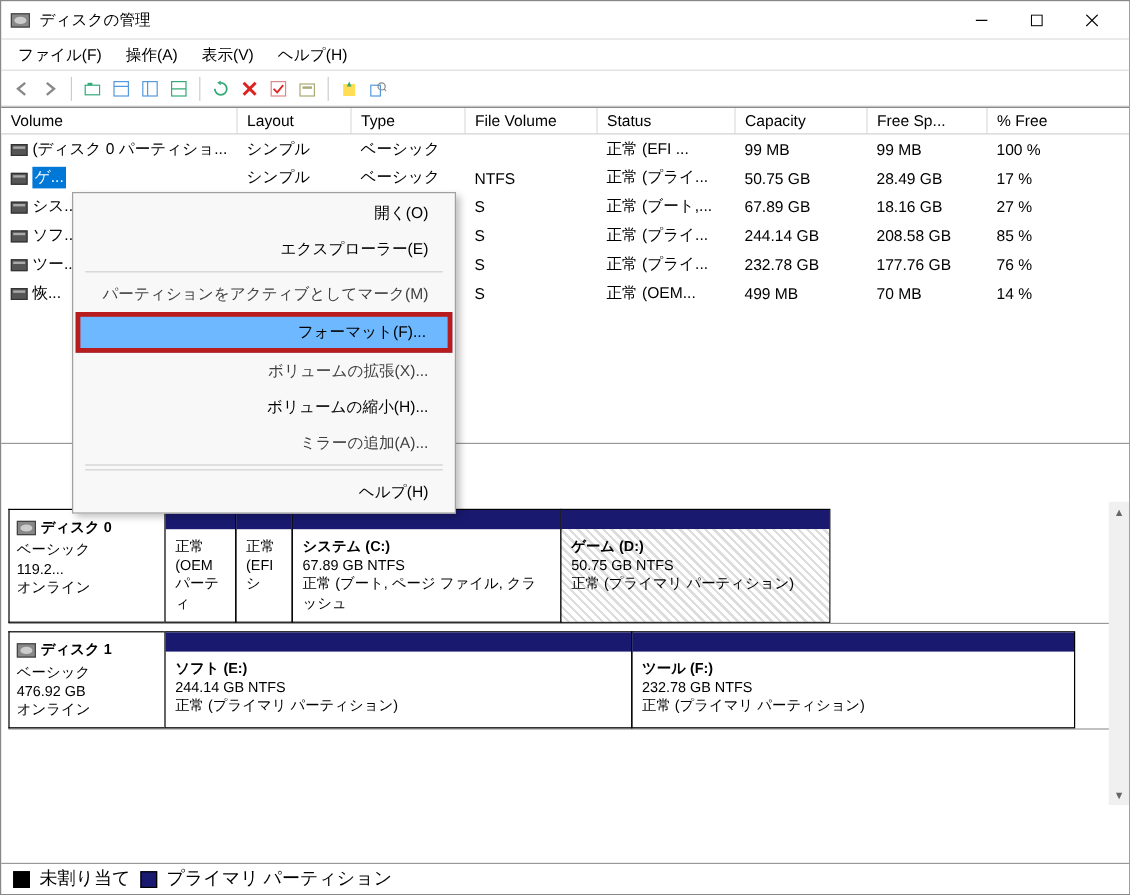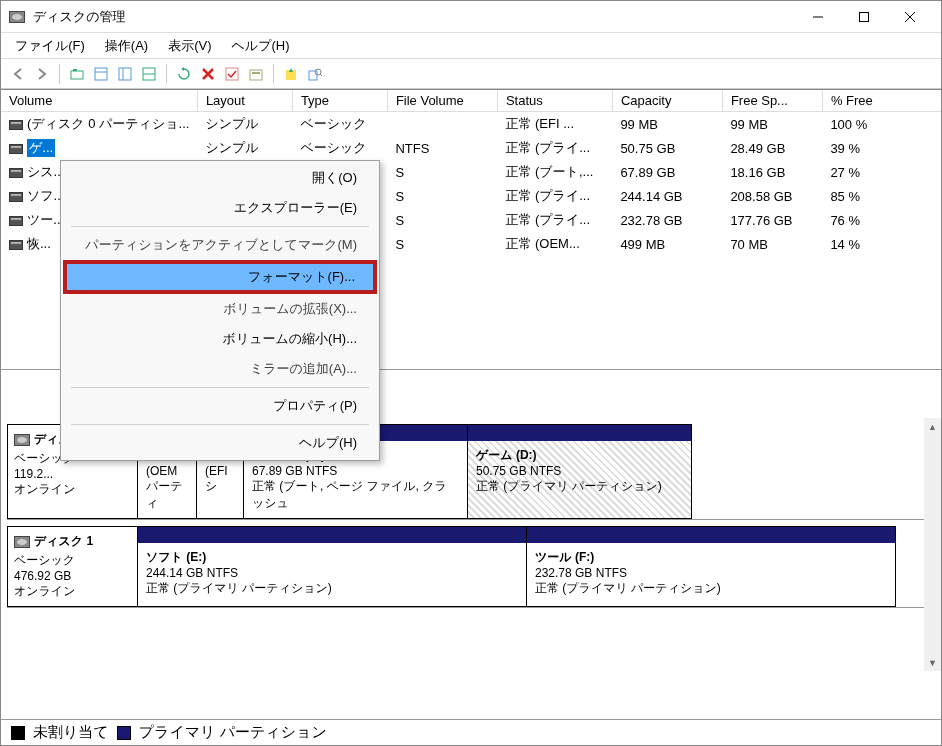--- a/index.html
+++ b/index.html
@@ -199,21 +199,21 @@
               <td>100 %</td>
             </tr>
             <tr>
               <td><span class="volicon"></span><span class="selected-cell">ゲ...</span></td>
               <td>シンプル</td>
               <td>ベーシック</td>
               <td>NTFS</td>
               <td>正常 (プライ...</td>
               <td>50.75 GB</td>
               <td>28.49 GB</td>
-              <td>39 %</td>
+              <td>17 %</td>
             </tr>
             <tr>
               <td><span class="volicon"></span>シス...</td>
               <td></td>
               <td></td>
               <td>S</td>
               <td>正常 (ブート,...</td>
               <td>67.89 GB</td>
               <td>18.16 GB</td>
               <td>27 %</td>
@@ -347,16 +347,15 @@
 <div class="contextmenu">
   <div class="ctxitem">開く(O)</div>
   <div class="ctxitem">エクスプローラー(E)</div>
   <div class="ctxsep"></div>
   <div class="ctxitem disabled">パーティションをアクティブとしてマーク(M)</div>
   <div class="ctxitem highlighted">フォーマット(F)...</div>
   <div class="ctxitem disabled">ボリュームの拡張(X)...</div>
   <div class="ctxitem">ボリュームの縮小(H)...</div>
   <div class="ctxitem disabled">ミラーの追加(A)...</div>
   <div class="ctxsep"></div>
-  <div class="ctxitem">プロパティ(P)</div>
   <div class="ctxsep"></div>
   <div class="ctxitem">ヘルプ(H)</div>
 </div>
 
 </body></html>

